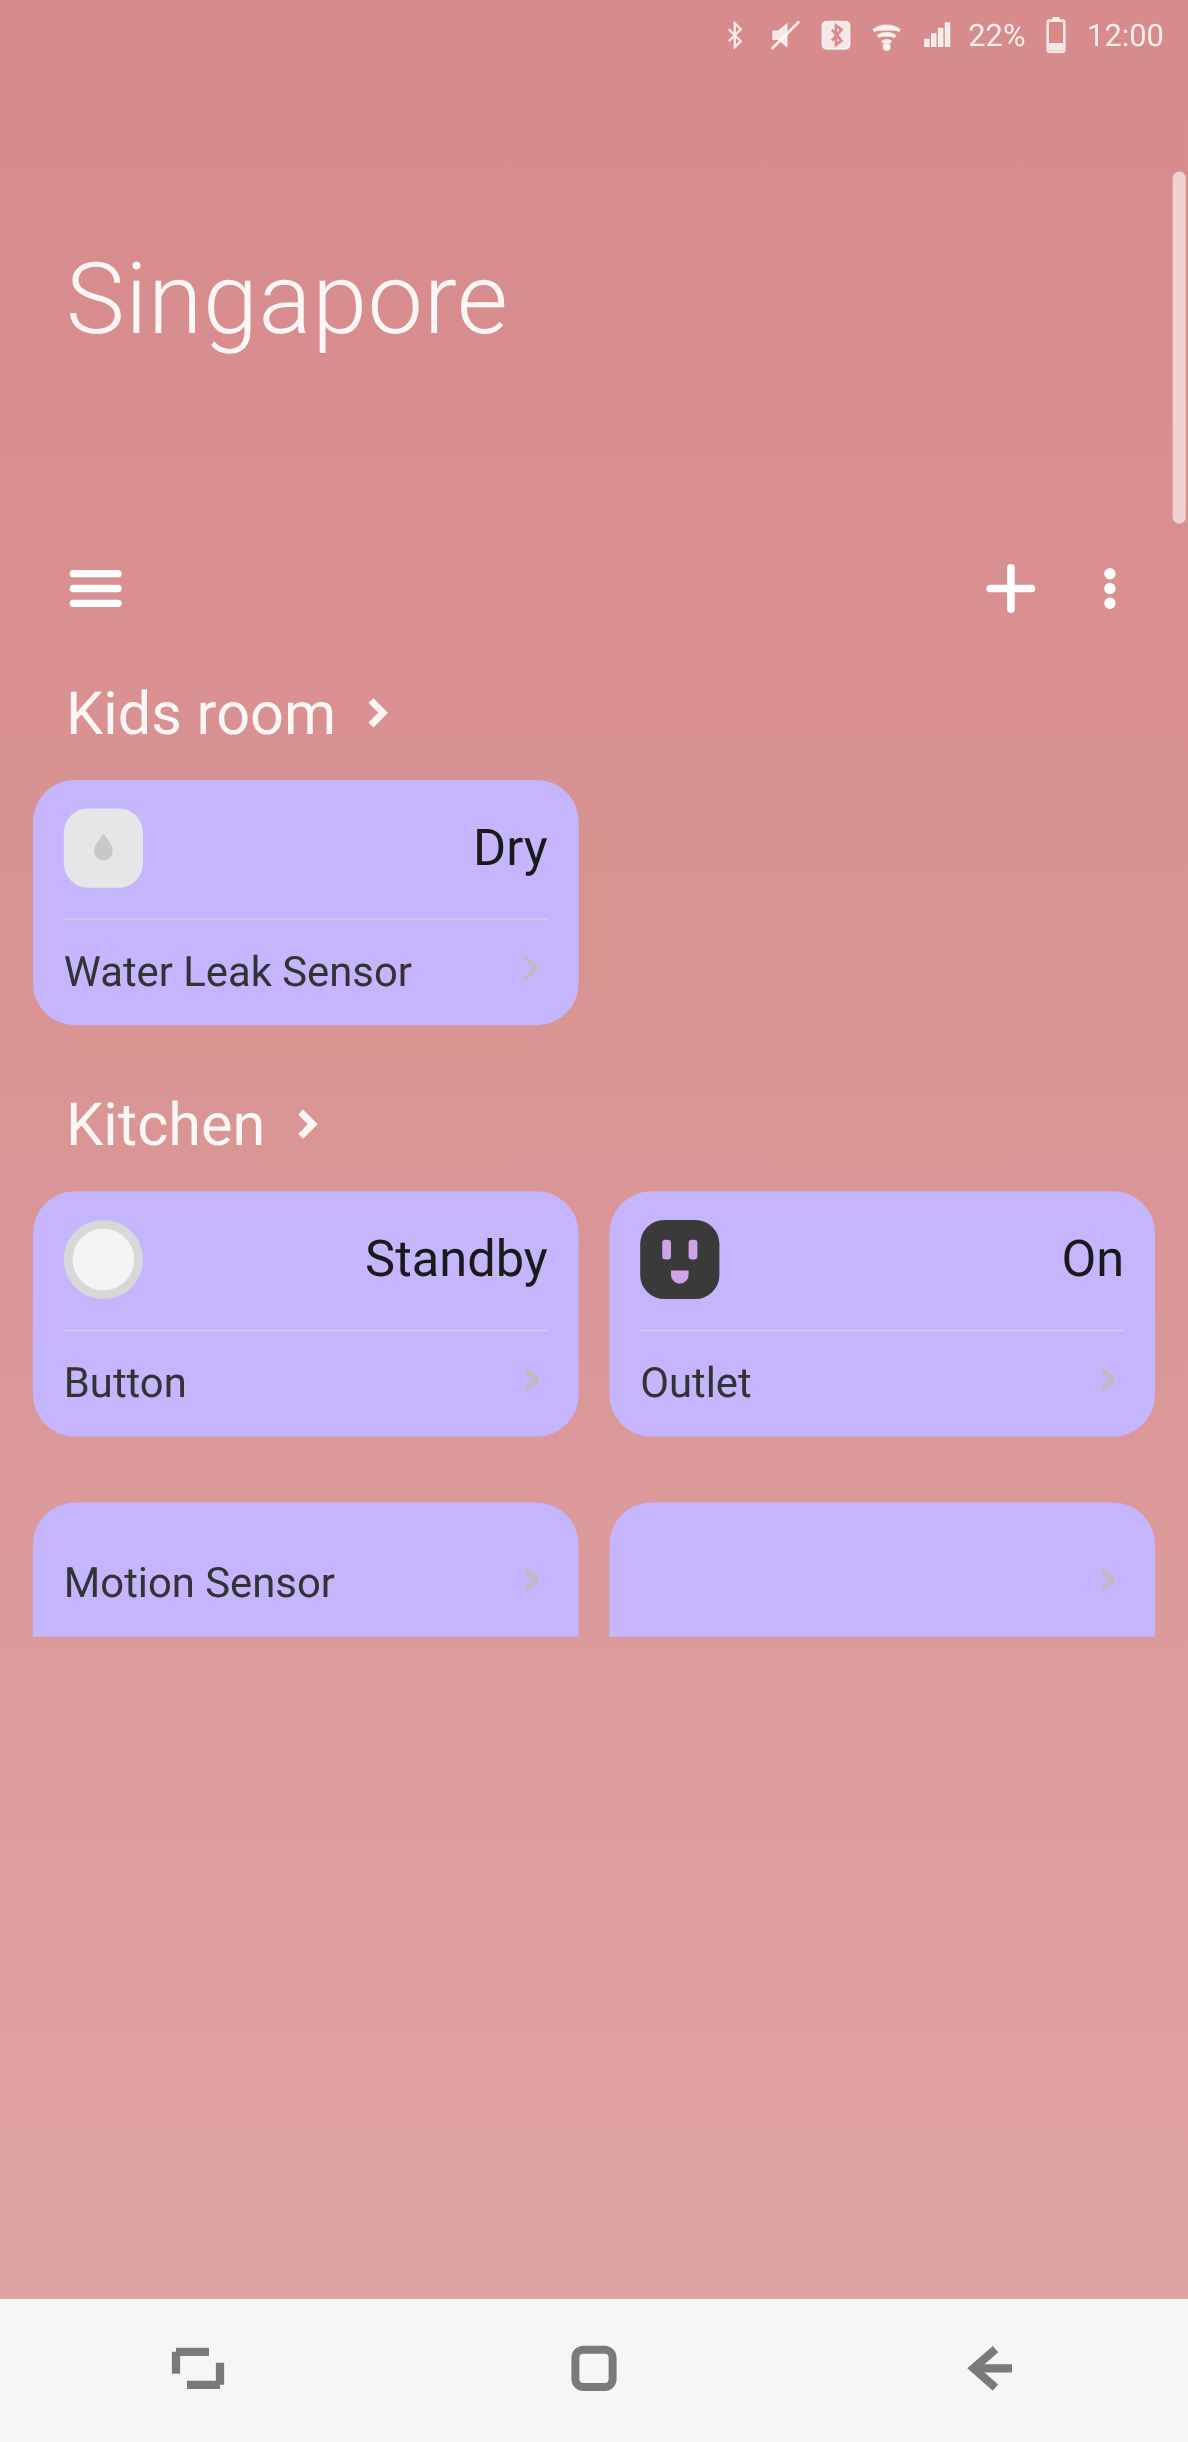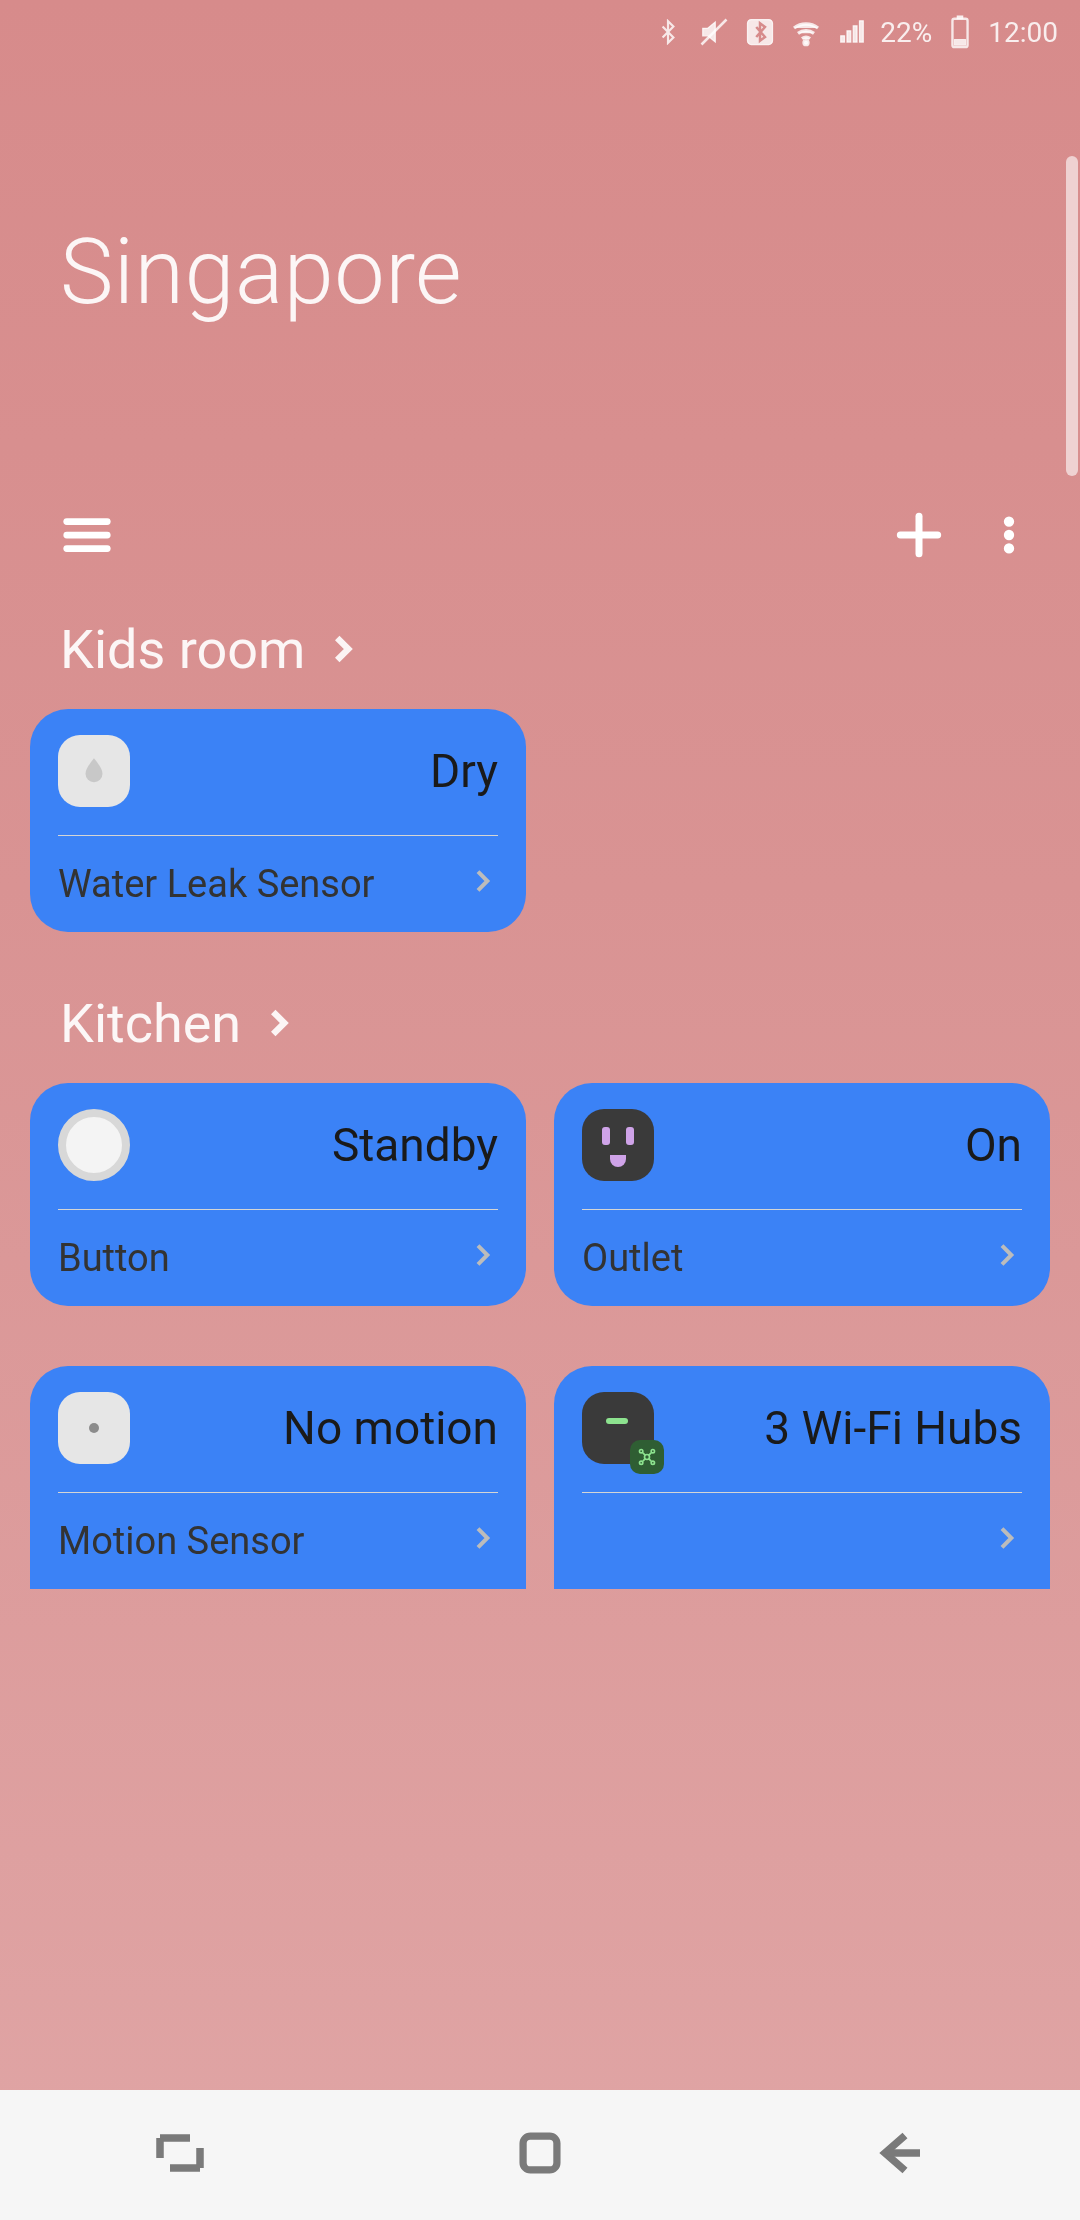--- a/index.html
+++ b/index.html
@@ -67,21 +67,21 @@
   .section-header svg { stroke: rgba(255,255,255,0.9); }
 
   .card-row {
     display: grid;
     grid-template-columns: 1fr 1fr;
     gap: 28px;
     margin-bottom: 60px;
   }
   .card-row.single { grid-template-columns: 1fr 1fr; } 
   .card {
-    background: #3b82f6;
+    background: #c4b5fd;
     border-radius: 38px;
     padding: 26px 28px 0 28px;
     color: #222;
     display: flex; flex-direction: column;
   }
   .card-top {
     display: flex; align-items: center; gap: 16px;
     padding-bottom: 28px;
     border-bottom: 1px solid #d5d5d5;
   }
@@ -275,55 +275,30 @@
           <svg viewBox="0 0 24 24" width="32" height="32" fill="none" stroke-width="3">
               <polyline points="9 5 16 12 9 19"></polyline>
             </svg>
         </span>
       </div>
     </div>
   </div>
 
   <div class="card-row" style="margin-bottom:0">
     <div class="card" style="border-radius:38px 38px 0 0; padding-bottom:0">
-      <div class="card-top">
-        <div class="dev-ic ic-motion">
-            <span class="dot"></span>
-          </div>
-        <div class="val">No motion</div>
-      </div>
       <div class="card-bottom">
         <span class="lbl">Motion Sensor</span>
         <span>
           <svg viewBox="0 0 24 24" width="32" height="32" fill="none" stroke-width="3">
               <polyline points="9 5 16 12 9 19"></polyline>
             </svg>
         </span>
       </div>
     </div>
     <div class="card" style="border-radius:38px 38px 0 0; padding-bottom:0">
-      <div class="card-top">
-        <div class="dev-ic ic-hub">
-          <span class="led"></span>
-          <span class="badge">
-            <svg viewBox="0 0 24 24" width="20" height="20" stroke-width="2">
-                <circle cx="12" cy="12" r="3"></circle>
-                <circle cx="5" cy="5" r="2"></circle>
-                <circle cx="19" cy="5" r="2"></circle>
-                <circle cx="5" cy="19" r="2"></circle>
-                <circle cx="19" cy="19" r="2"></circle>
-                <line x1="7" y1="7" x2="10" y2="10"></line>
-                <line x1="17" y1="7" x2="14" y2="10"></line>
-                <line x1="7" y1="17" x2="10" y2="14"></line>
-                <line x1="17" y1="17" x2="14" y2="14"></line>
-              </svg>
-          </span>
-        </div>
-        <div class="val">3 Wi-Fi Hubs</div>
-      </div>
       <div class="card-bottom">
         <span class="lbl"></span>
         <span>
           <svg viewBox="0 0 24 24" width="32" height="32" fill="none" stroke-width="3">
               <polyline points="9 5 16 12 9 19"></polyline>
             </svg>
         </span>
       </div>
     </div>
   </div>

